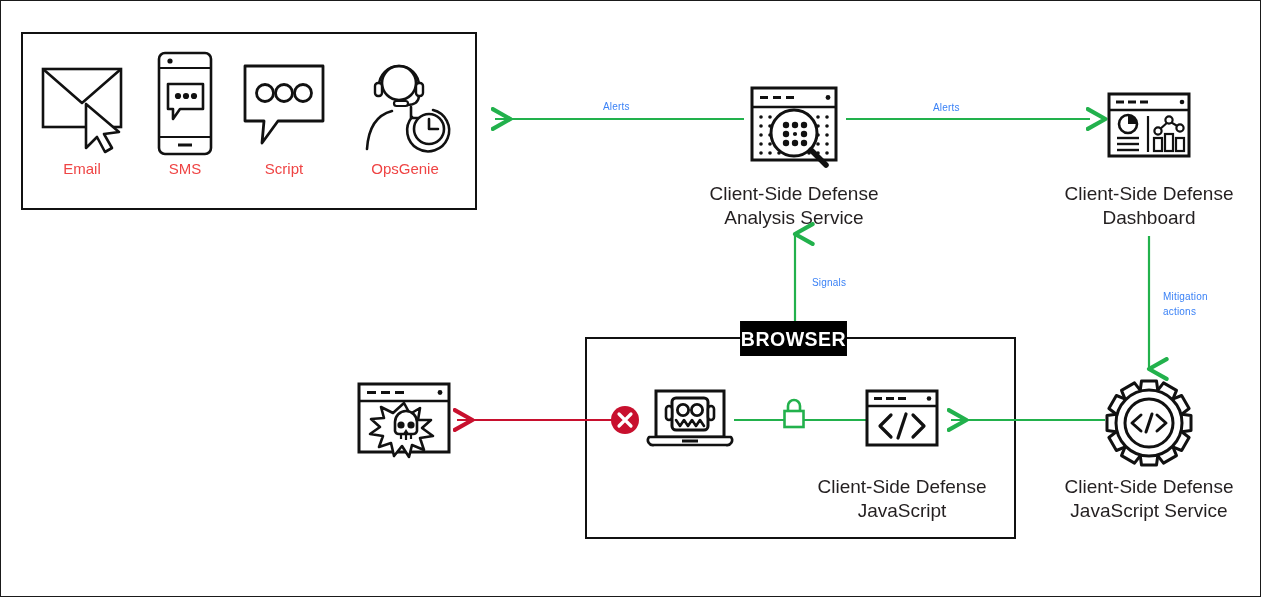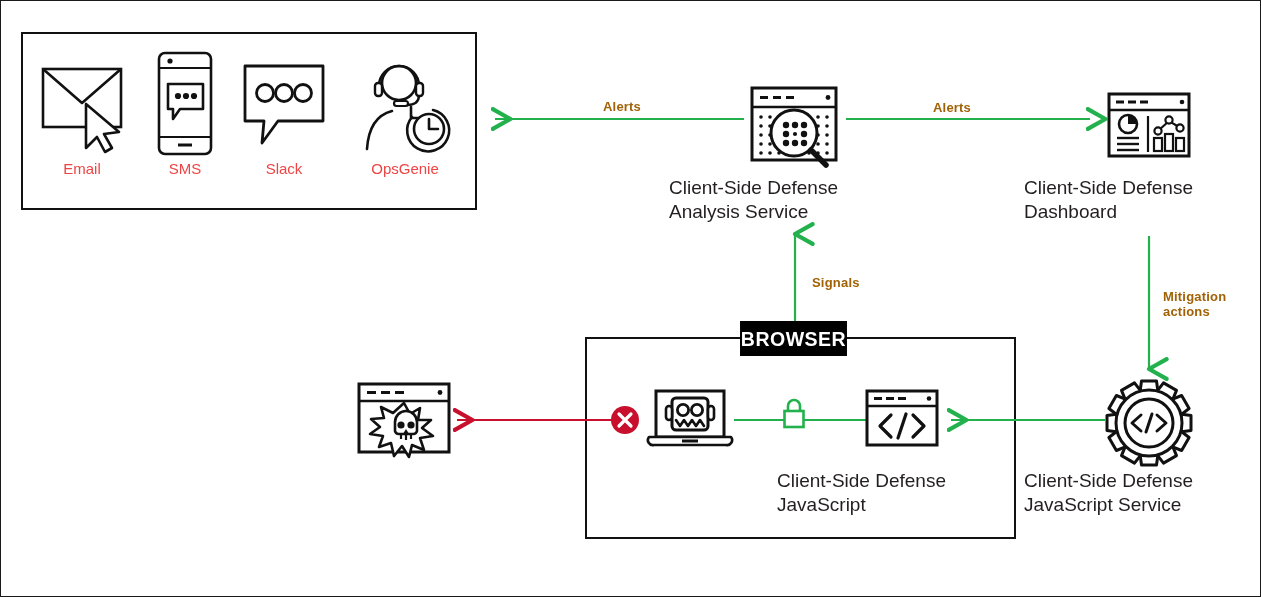--- a/index.html
+++ b/index.html
@@ -17,39 +17,41 @@
   }
   .abs{position:absolute;}
   .box{
     position:absolute;
     border:2px solid #111111;
     box-sizing:border-box;
     background:transparent;
   }
   .caption{
     position:absolute;
+    text-align:center;
     color:#231f20;
     font-size:19px;
     line-height:24px;
     font-weight:400;
     white-space:pre-line;
+    margin-top:6px;
   }
   .icon-label{
     position:absolute;
     text-align:center;
     color:#ef4444;
     font-size:15px;
     line-height:24px;
     font-weight:400;
   }
   .edge-label{
     position:absolute;
-    color:#a16207;
-    font-size:13px;
-    font-weight:700;
+    color:#3b82f6;
+    font-size:10px;
+    font-weight:400;
     line-height:15px;
     letter-spacing:.2px;
     white-space:pre-line;
   }
   .browser-chip{
     position:absolute;
     background:#000000;
     color:#ffffff;
     font-size:21px;
     font-weight:700;
@@ -95,21 +97,21 @@
   <div class="icon-label" style="left:129px;top:156px;width:110px;">SMS</div>
 
   <div class="abs" style="left:241px;top:62px;width:84px;height:85px;">
     <svg width="84" height="85" viewBox="0 0 84 85">
       <path d="M3 3 H81 V58 H36 L20 80 L22 58 H3 Z" fill="#fff" stroke="#111" stroke-width="2.8" stroke-linejoin="round"></path>
       <circle cx="23" cy="30" r="8.5" fill="#fff" stroke="#111" stroke-width="2.8"></circle>
       <circle cx="42" cy="30" r="8.5" fill="#fff" stroke="#111" stroke-width="2.8"></circle>
       <circle cx="61" cy="30" r="8.5" fill="#fff" stroke="#111" stroke-width="2.8"></circle>
     </svg>
   </div>
-  <div class="icon-label" style="left:228px;top:156px;width:110px;">Slack</div>
+  <div class="icon-label" style="left:228px;top:156px;width:110px;">Script</div>
 
   <div class="abs" style="left:358px;top:56px;width:96px;height:100px;">
     <svg width="96" height="100" viewBox="0 0 96 100">
       <circle cx="40" cy="26" r="17" fill="#fff" stroke="#111" stroke-width="2.6"></circle>
       <path d="M20 29 A20 20 0 0 1 60 29" fill="none" stroke="#111" stroke-width="2.6"></path>
       <rect x="16" y="26" width="7" height="13" rx="3" fill="#fff" stroke="#111" stroke-width="2.4"></rect>
       <rect x="57" y="26" width="7" height="13" rx="3" fill="#fff" stroke="#111" stroke-width="2.4"></rect>
       <path d="M60 38 Q60 48 48 48" fill="none" stroke="#111" stroke-width="2.4"></path>
       <rect x="35" y="44" width="14" height="5" rx="2.5" fill="#fff" stroke="#111" stroke-width="2.2"></rect>
       <path d="M8 92 Q10 60 33 54" fill="none" stroke="#111" stroke-width="2.6" stroke-linecap="round"></path>

